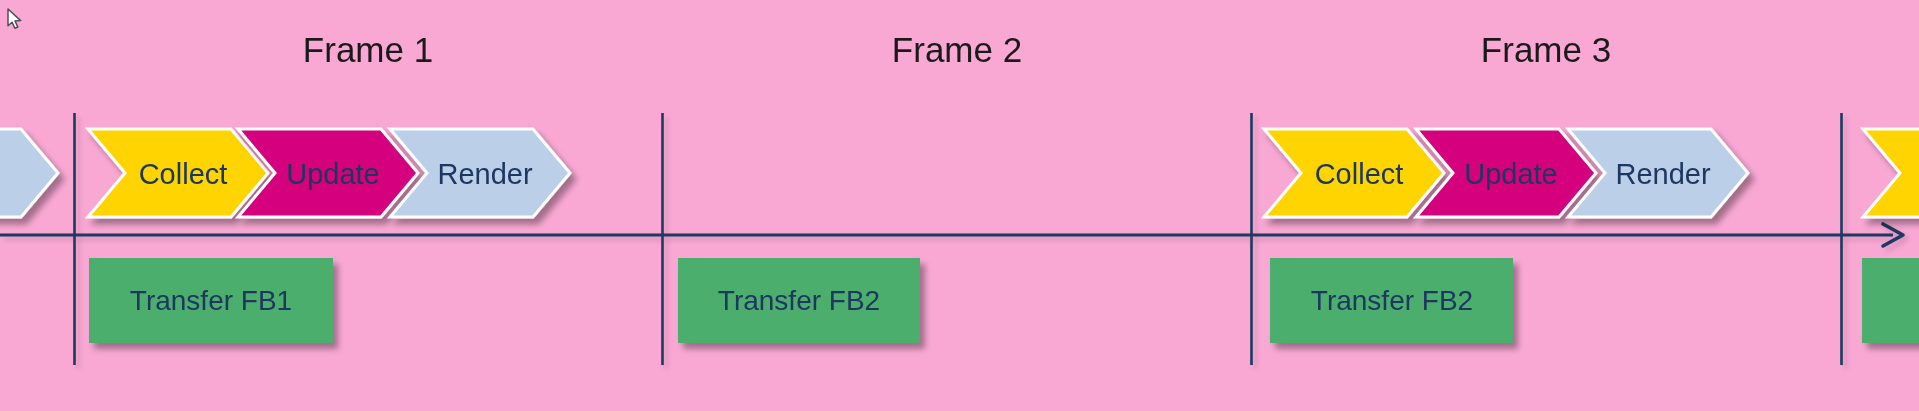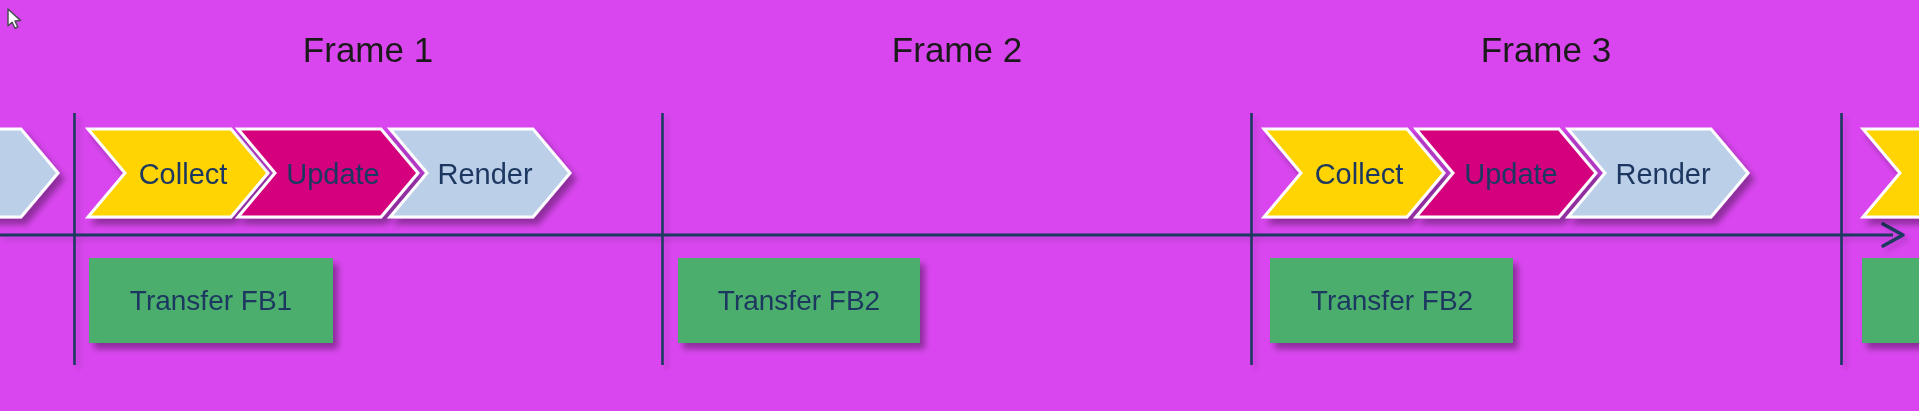--- a/index.html
+++ b/index.html
@@ -1,21 +1,21 @@
 <!DOCTYPE html>
 <html><head>
 <meta charset="utf-8">
 <style>
   html, body { margin: 0; padding: 0; }
   body { background: #ffffff; font-family: "Liberation Sans", sans-serif; }
   .canvas {
     position: relative;
     width: 1919px;
     height: 411px;
-    background: #d946ef;
+    background: #f9a8d4;
     overflow: hidden;
   }
   svg { display: block; }
   text {
     font-family: "Liberation Sans", sans-serif;
   }
   .frame-label { font-size: 35px; }
   .chevron-label { font-size: 29px; }
   .transfer-label { font-size: 28px; }
 </style>

